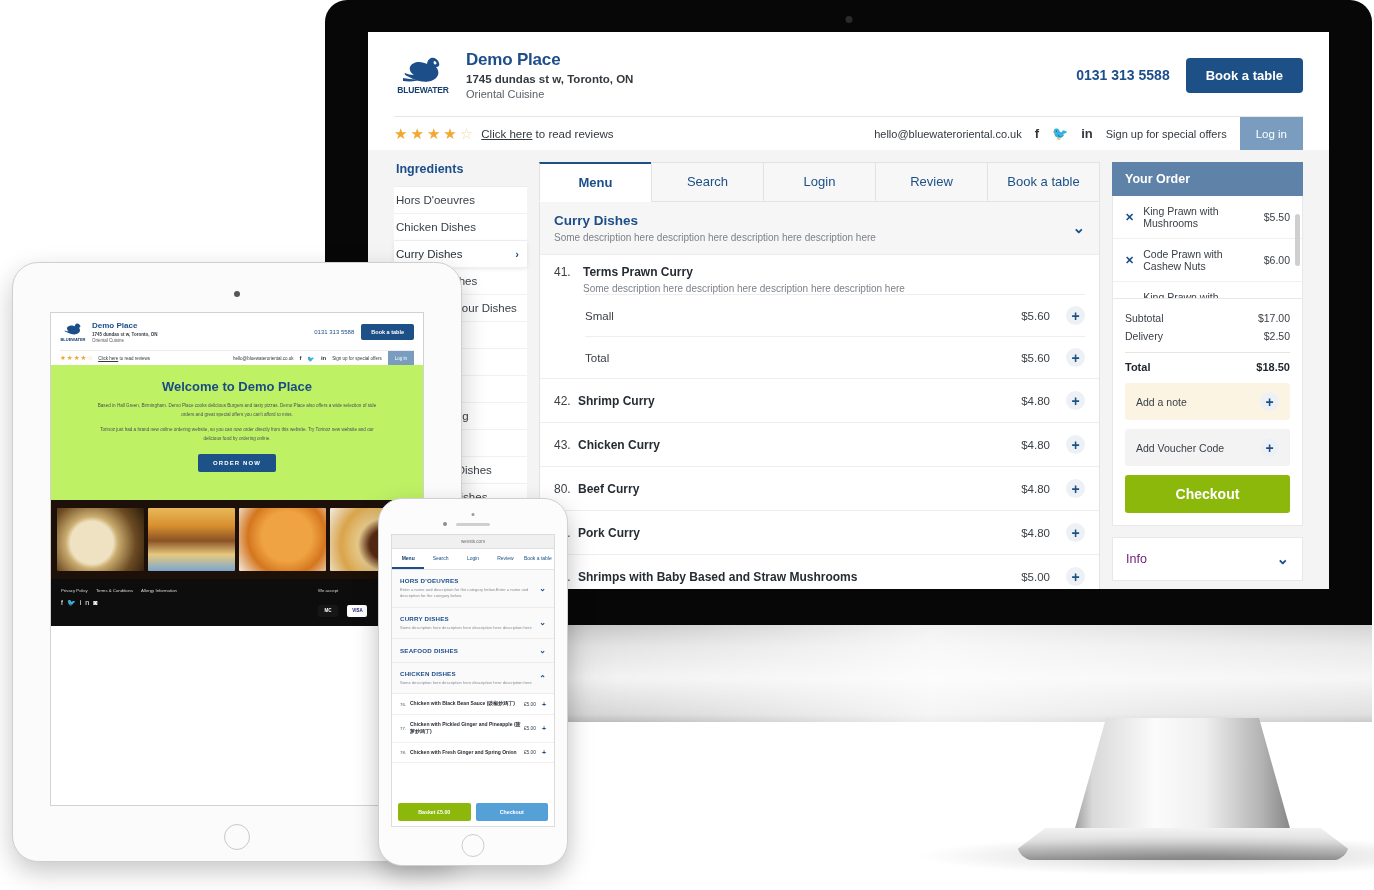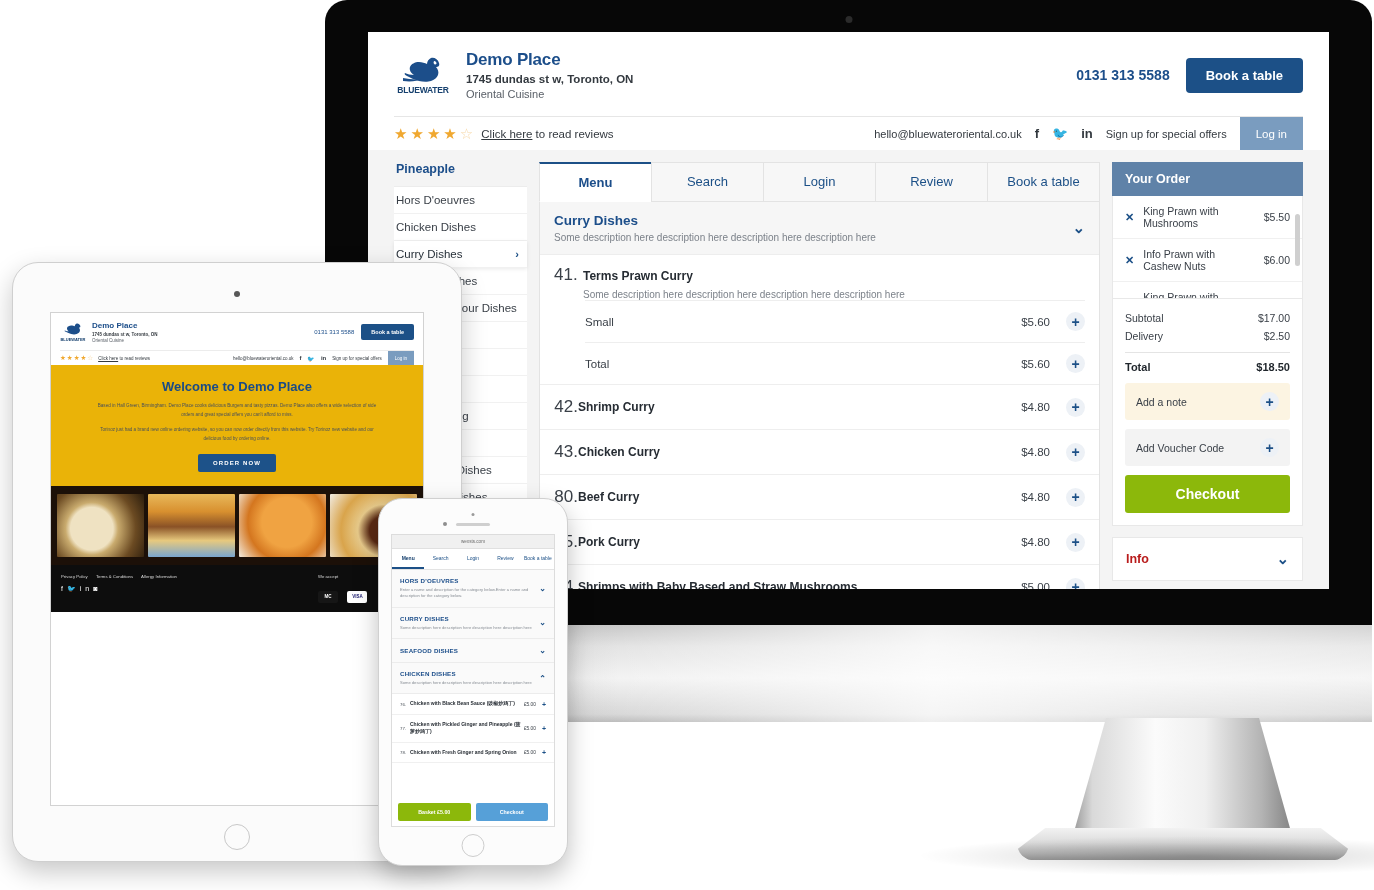--- a/index.html
+++ b/index.html
@@ -117,21 +117,21 @@
     background:#f6f6f6; padding: 11px 14px; border-bottom:1px solid #ededed;
     display:flex; align-items:center; cursor:pointer;
   }
   .sec-head .txtwrap{ flex:1; }
   .sec-title { font-size:13.5px; font-weight:bold; color:#1c4e8a; }
   .sec-desc { font-size:10px; color:#7c828a; margin-top:4px; }
   .chev-down { color:#1c5087; font-size:15px; font-weight:bold; }
 
   .dish { padding: 10px 14px 0 14px; }
   .dish-head { display:flex; gap:9px; align-items:baseline; }
-  .dish-num { font-size:17px; color:#3a4048; width:20px; flex:none;text-align:right;}
+  .dish-num { font-size:12px; color:#3a4048; width:20px; flex:none;}
   .dish-name { font-size:12px; font-weight:bold; color:#262c33; }
   .dish-desc { font-size:10px; color:#7c828a; margin: 4px 0 0 29px; }
   .opt-row {
     display:flex; align-items:center; margin-left:31px;
     padding: 11px 0; border-top:1px solid #eeeeee;
   }
   .opt-name { flex:1; font-size:11.5px; color:#3a4048; }
   .price { font-size:11.5px; color:#3a4048; font-weight:500; margin-right:16px; }
   .plus {
     width:19px; height:19px; border-radius:50%; background:#edf1f6; color:#1c5087;
@@ -175,21 +175,21 @@
   .vouch-box { background:#f3f3f3; }
   .nb-label { flex:1; font-size:10.5px; color:#3a4048; }
   .btn-checkout {
     width:100%; background:#8cb80b; color:#fff; font-size:14px; font-weight:bold;
     padding: 11px 0; border:none; border-radius:3px; cursor:pointer;
   }
   .info-box {
     background:#fff; border:1px solid #e8e8e8; margin-top:11px;
     display:flex; align-items:center; padding: 12px 13px; cursor:pointer;
   }
-  .info-box .lbl { flex:1; font-size:12.5px; color:#b91c1c; font-weight:700; }
+  .info-box .lbl { flex:1; font-size:12.5px; color:#701a75; font-weight:400; }
 
   
   .tablet { position:absolute; left: 12px; top: 262px; width: 450px; height: 600px; }
   .tablet-frame {
     position:absolute; inset:0; background:#fbfbfb;
     border-radius: 26px;
     border: 1px solid #cfcfcf;
     box-shadow: 0 10px 26px rgba(0,0,0,.22);
   }
   .tablet-cam { position:absolute; left:50%; top:29px; transform:translateX(-50%); width:6px;height:6px;border-radius:50%;background:#575757;}
@@ -223,21 +223,21 @@
       radial-gradient(circle at 40% 70%, #2f5d1f 0 4%, transparent 5%),
       radial-gradient(circle at 86% 62%, #2f5d1f 0 4%, transparent 5%),
       radial-gradient(circle at 58% 45%, #f2e6c8 0 9%, transparent 10%),
       radial-gradient(circle at 12% 78%, #f2e6c8 0 8%, transparent 9%),
       linear-gradient(135deg,#8a3d1b 0%,#b6552a 30%,#7c3414 55%,#a9521f 80%,#6d2e12 100%);
   }
   .t-hero-in { position:absolute; inset:0; display:flex; flex-direction:column; align-items:center; justify-content:center; gap:7px;}
   .t-hero-h1 { font-size:19px; color:#fff; font-weight:500; text-shadow:0 1px 4px rgba(0,0,0,.55); }
   .t-hero-sub { font-size:8.5px; color:#fff; font-weight:bold; letter-spacing:1.1px; text-shadow:0 1px 4px rgba(0,0,0,.55);}
   .t-hero-btn { background:#1d5289; color:#fff; font-size:8px; font-weight:bold; letter-spacing:1.2px; padding:8px 20px; border:none; border-radius:3px; cursor:pointer;}
-  .t-welcome { background:#eab308; text-align:center; padding: 14px 40px 14px 40px; }
+  .t-welcome { background:#bef264; text-align:center; padding: 14px 40px 28px 40px; }
   .t-wel-h { font-size:13px; font-weight:bold; color:#1a4b86; margin-bottom:8px;}
   .t-wel-p { font-size:4.6px; color:#4a5159; line-height:1.9; margin-bottom:7px;}
   .t-wel-btn { background:#1d5289; color:#fff; font-size:6px; font-weight:bold; letter-spacing:1.1px; padding:6px 15px; border:none; border-radius:2px; cursor:pointer;}
   .t-gallery { display:flex; gap:4px; padding: 8px 6px; background:#1c1008; }
   .t-gal-img { flex:1; height:63px; border-radius:1px; }
   .g1 { background: radial-gradient(circle at 40% 55%, #efe2c2 0 34%, #c9ab6e 42%, #6b4a22 70%, #2a1c0c 100%); }
   .g2 { background: linear-gradient(180deg,#e8b85a 0%,#d8902f 28%,#8a5226 52%,#e7c97e 74%,#7aa6cf 100%); }
   .g3 { background: radial-gradient(circle at 55% 45%, #f0a342 0 42%, #d4761f 66%, #f3ece0 100%); }
   .g4 { background: radial-gradient(circle at 62% 58%, #5b2a14 0 22%, #e6c98a 40%, #d9a44b 66%, #f1ece3 100%); }
   .t-footer { background:#0d0d0d; padding: 9px 10px; display:flex; align-items:flex-start; }
@@ -333,21 +333,21 @@
             <span class="soc">in</span>
             <span class="offers">Sign up for special offers</span>
             <button class="btn-login">Log in</button>
           </div>
         </div>
       </div>
 
       <div class="site-body">
 
         <div class="col-cat">
-          <div class="cat-title">Pineapple</div>
+          <div class="cat-title">Ingredients</div>
           <div class="cat-list">
             <div class="cat-item">
                 <span>Hors D'oeuvres</span>
               </div>
             <div class="cat-item">
                 <span>Chicken Dishes</span>
               </div>
             <div class="cat-item active">
               <span>Curry Dishes</span>
               <span class="chev">›</span>
@@ -459,21 +459,21 @@
         <div class="col-order">
           <div class="order-head">Your Order</div>
           <div class="order-items">
             <div class="oi">
               <span class="oi-x">✕</span>
               <span class="oi-name">King Prawn with Mushrooms</span>
               <span class="oi-price">$5.50</span>
             </div>
             <div class="oi">
               <span class="oi-x">✕</span>
-              <span class="oi-name">Info Prawn with Cashew Nuts</span>
+              <span class="oi-name">Code Prawn with Cashew Nuts</span>
               <span class="oi-price">$6.00</span>
             </div>
             <div class="oi">
               <span class="oi-x">✕</span>
               <span class="oi-name">King Prawn with Tomato</span>
               <span class="oi-price">$5.50</span>
             </div>
             <div class="oi-scroll"></div>
           </div>
 

